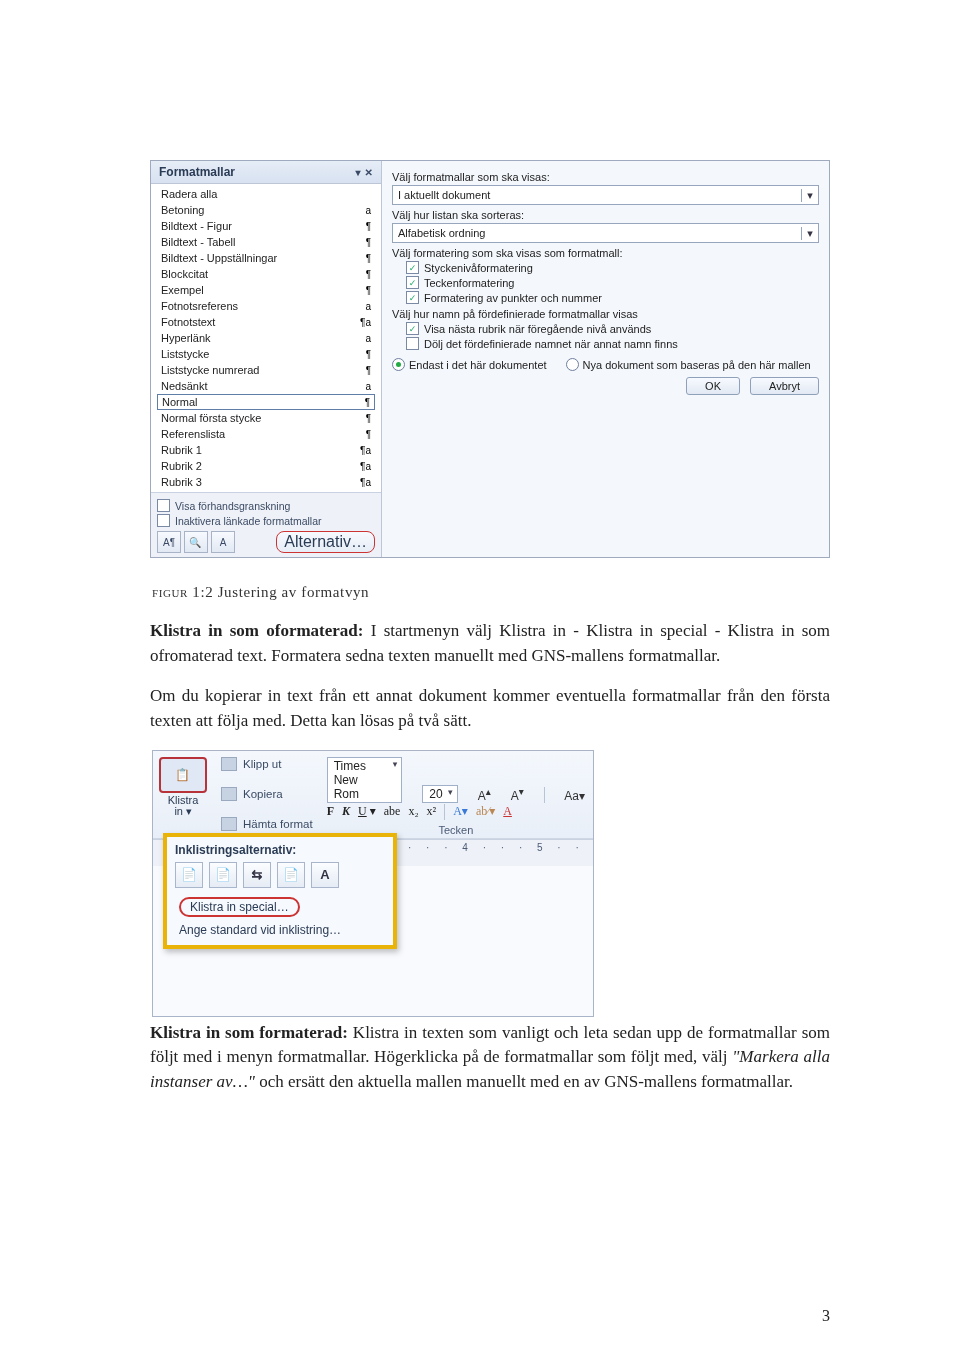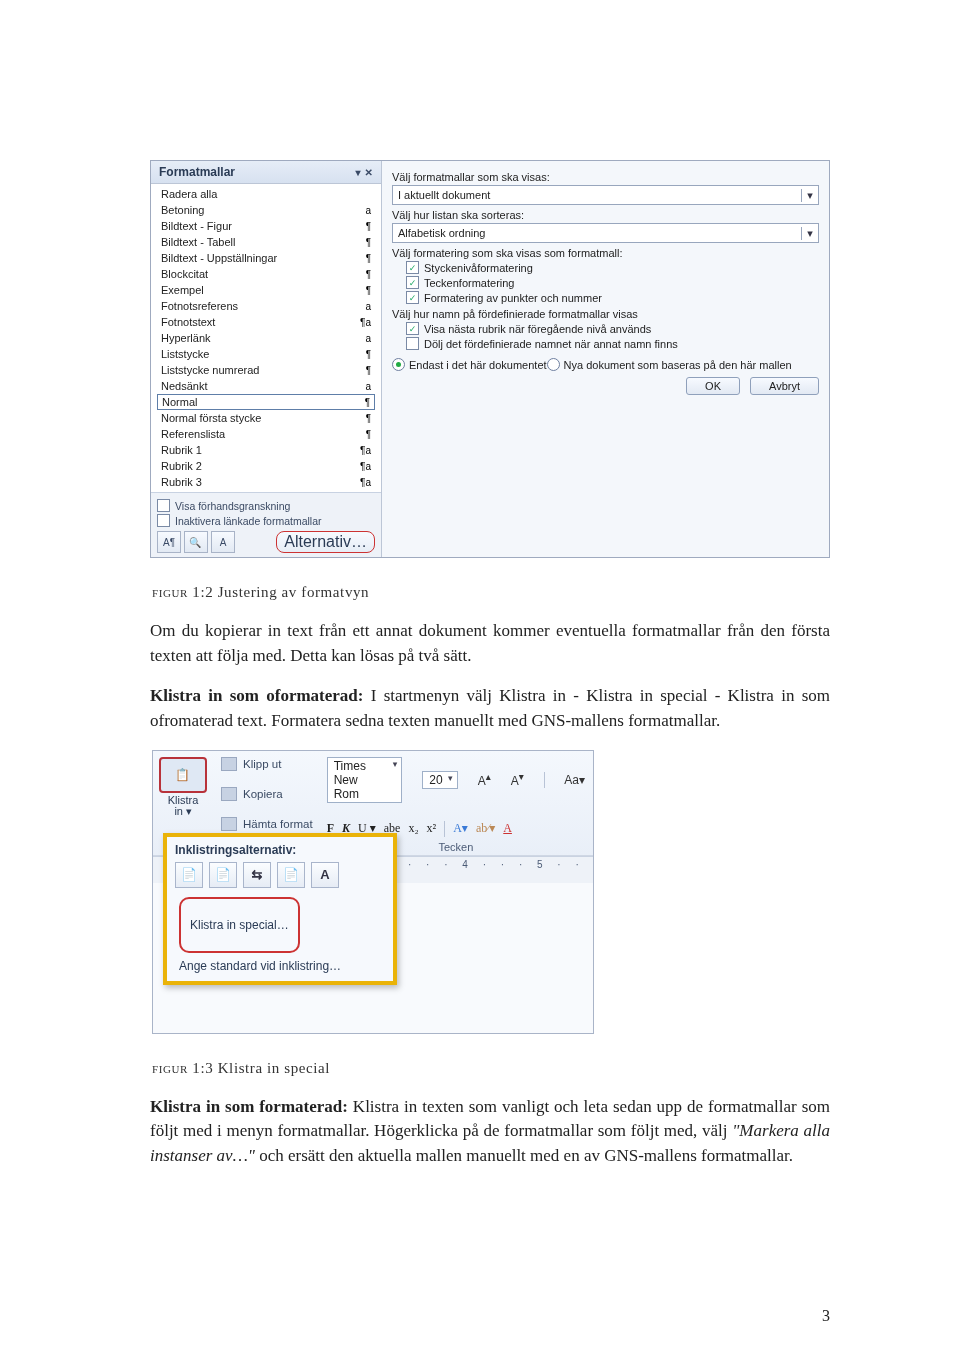--- a/index.html
+++ b/index.html
@@ -24,21 +24,21 @@
   .panel-opts .titlebar .winbtns{display:flex;gap:6px}
   .panel-opts .titlebar .winbtn{width:34px;height:16px;border:1px solid #8fa0bb;border-radius:2px;display:flex;align-items:center;justify-content:center;font-size:10px;background:linear-gradient(#f7faff,#e0e8f3)}
   .panel-opts .titlebar .winbtn.close{background:linear-gradient(#e98b86,#c0433e);color:#fff}
   .panel-opts .body{padding:6px 10px 8px 10px;font-size:11px;color:#222}
   .panel-opts .lbl{margin:4px 0 2px 0}
   .panel-opts .combo{display:flex;align-items:center;border:1px solid #98a6bd;background:#fff;height:18px}
   .panel-opts .combo .txt{flex:1;padding:0 5px}
   .panel-opts .combo .dd{width:16px;border-left:1px solid #98a6bd;display:flex;align-items:center;justify-content:center;color:#334}
   .panel-opts .chk{display:flex;align-items:center;margin:2px 0 2px 14px}
   .panel-opts .chk .box{width:11px;height:11px;border:1px solid #7a8aa5;background:#fff;margin-right:5px;display:flex;align-items:center;justify-content:center;font-size:9px;color:#2a6}
-  .panel-opts .radio-row{display:flex;align-items:center;gap:0;margin:8px 0 4px 0}
+  .panel-opts .radio-row{display:flex;align-items:center;gap:19px;margin:8px 0 4px 0}
   .panel-opts .radio{display:flex;align-items:center;gap:4px}
   .panel-opts .radio .dot{width:11px;height:11px;border:1px solid #6f80a0;border-radius:50%;background:#fff;display:flex;align-items:center;justify-content:center}
   .panel-opts .radio .dot .fill{width:5px;height:5px;border-radius:50%;background:#2a4}
   .panel-opts .btns{display:flex;justify-content:flex-end;gap:10px;margin-top:6px}
   .panel-opts .btn{border:1px solid #8fa0bb;background:linear-gradient(#f7faff,#e2e9f3);padding:2px 18px;font-size:11px;border-radius:3px}
   
   .caption{font-family:Georgia,serif;font-variant:small-caps;letter-spacing:.04em;font-size:15px;margin:26px 0 18px 2px;color:#333}
   .caption .it{font-variant:normal;text-transform:none}
   p.body{font-size:17px;line-height:1.45;margin:0 0 16px 0;text-align:justify}
   .bold{font-weight:bold}
@@ -46,33 +46,33 @@
   
   .fig13{width:440px;border:1px solid #a9b4c8;font-family:"Segoe UI",Tahoma,Arial,sans-serif;font-size:12px;background:#f8fafd;position:relative}
   .fig13 .ribbon{display:flex;align-items:flex-start;padding:6px 8px 2px 6px;gap:14px;border-bottom:1px solid #cfd7e4;background:linear-gradient(#f4f8fd,#e9eff8)}
   .fig13 .pastegrp{display:flex;flex-direction:column;align-items:center}
   .fig13 .pastebtn{width:44px;height:32px;border:2px solid #b8323a;border-radius:4px;background:#dfe8f4;display:flex;align-items:center;justify-content:center;color:#5a3}
   .fig13 .pastelabels{font-size:11px;color:#2a3b55;text-align:center;line-height:1.05;margin-top:2px}
   .fig13 .clip-items{display:flex;flex-direction:column;gap:16px;font-size:11.5px;color:#3b4b64}
   .fig13 .clip-items .ci{display:flex;align-items:center;gap:6px}
   .fig13 .clip-items .ico{width:14px;height:12px;background:#c7d2e3;border:1px solid #9aa8c0}
   .fig13 .fontgrp{flex:1}
-  .fig13 .fontrow{display:flex;align-items:center;gap:20px;margin-bottom:18px}
+  .fig13 .fontrow{display:flex;align-items:flex-end;gap:20px;margin-bottom:1px}
   .fig13 .fontname{border:1px solid #9fb0c8;background:#fff;padding:1px 18px 1px 6px;font-size:12px;position:relative}
   .fig13 .fontname:after{content:"▾";position:absolute;right:4px;top:1px;font-size:9px;color:#445}
   .fig13 .faux{font-size:12px;color:#333}
   .fig13 .fontrow2{display:flex;align-items:center;gap:8px;font-family:"Times New Roman",serif}
   .fig13 .sep{width:1px;height:16px;background:#b8c3d6}
   .fig13 .grpname{font-size:11px;color:#4b5b76;text-align:center;margin-top:4px}
   .fig13 .ruler{border-top:1px solid #c9d2e1;background:#eef2f8;font-size:10px;color:#4b5b76;padding:2px 0 2px 160px;letter-spacing:6px}
   .fig13 .popup{position:absolute;left:10px;top:82px;width:210px;background:#f6f9fd;border:4px solid #eab308;box-shadow:2px 3px 6px rgba(0,0,0,.25);padding:6px 8px 8px 8px}
   .fig13 .popup .pt{font-weight:bold;color:#2a3b55;font-size:12px;margin-bottom:5px}
   .fig13 .popup .optrow{display:flex;gap:6px;margin-bottom:7px}
   .fig13 .popup .opt{width:26px;height:24px;border:1px solid #a9b5cb;background:linear-gradient(#fbfdff,#e6ecf5);display:flex;align-items:center;justify-content:center;font-weight:bold;font-size:13px;color:#334}
-  .fig13 .popup .special{display:inline-block;border:2px solid #c33;border-radius:10px;padding:19px 9px;font-size:12px;color:#2a3b55;margin:2px 0 6px 4px}
+  .fig13 .popup .special{display:inline-block;border:2px solid #c33;border-radius:10px;padding:1px 9px;font-size:12px;color:#2a3b55;margin:2px 0 6px 4px}
   .fig13 .popup .std{font-size:12px;color:#2a3b55;margin-left:4px}
   .fig13-wrap{padding:0 0 0 2px;margin-bottom:4px}
   .fig13-spacer{height:150px}
   .pageno{position:absolute;bottom:46px;right:130px;font-family:Georgia,serif;font-size:16px}
 </style>
 </head>
 <body>
 
 <div class="page">
 
@@ -232,25 +232,25 @@
           <div class="btn">Avbryt</div>
         </div>
       </div>
     </div>
   </div>
 
   <div class="caption">
     <span>figur 1:2</span> <span class="it">Justering av formatvyn</span>
   </div>
 
-  <p class="body">Om du kopierar in text från ett annat dokument kommer eventuella format­mallar från den första texten att följa med. Detta kan lösas på två sätt.</p>
-
   <p class="body">
     <span class="bold">Klistra in som oformaterad:</span><span> I startmenyn välj Klistra in - Klistra in special - Klistra in som ofromaterad text. Formatera sedna texten manuellt med GNS-mallens formatmallar.</span>
   </p>
+
+  <p class="body">Om du kopierar in text från ett annat dokument kommer eventuella format­mallar från den första texten att följa med. Detta kan lösas på två sätt.</p>
 
   <div class="fig13-wrap">
     <div class="fig13">
       <div class="ribbon">
         <div class="pastegrp">
           <div class="pastebtn">
               <span>📋</span>
             </div>
           <div class="pastelabels"><span>Klistra</span><br><span>in ▾</span></div>
         </div>
@@ -303,22 +303,19 @@
           <div class="opt">⇆</div>
           <div class="opt">📄</div>
           <div class="opt">A</div>
         </div>
         <div><span class="special">Klistra in special…</span></div>
         <div class="std">Ange standard vid inklistring…</div>
       </div>
     </div>
   </div>
 
-  <div class="caption">
-    <span>figur 1:3</span> <span class="it">Klistra in special</span>
-  </div>
 
   <p class="body">
     <span class="bold">Klistra in som formaterad:</span><span> Klistra in texten som vanligt och leta sedan upp de formatmallar som följt med i menyn formatmallar. Högerklicka på de format­mallar som följt med, välj </span><span class="ital">"Markera alla instanser av…"</span><span> och ersätt den aktuella mallen manuellt med en av GNS-mallens formatmallar.</span>
   </p>
 
   <div class="pageno">3</div>
 </div>
 
 </body></html>

